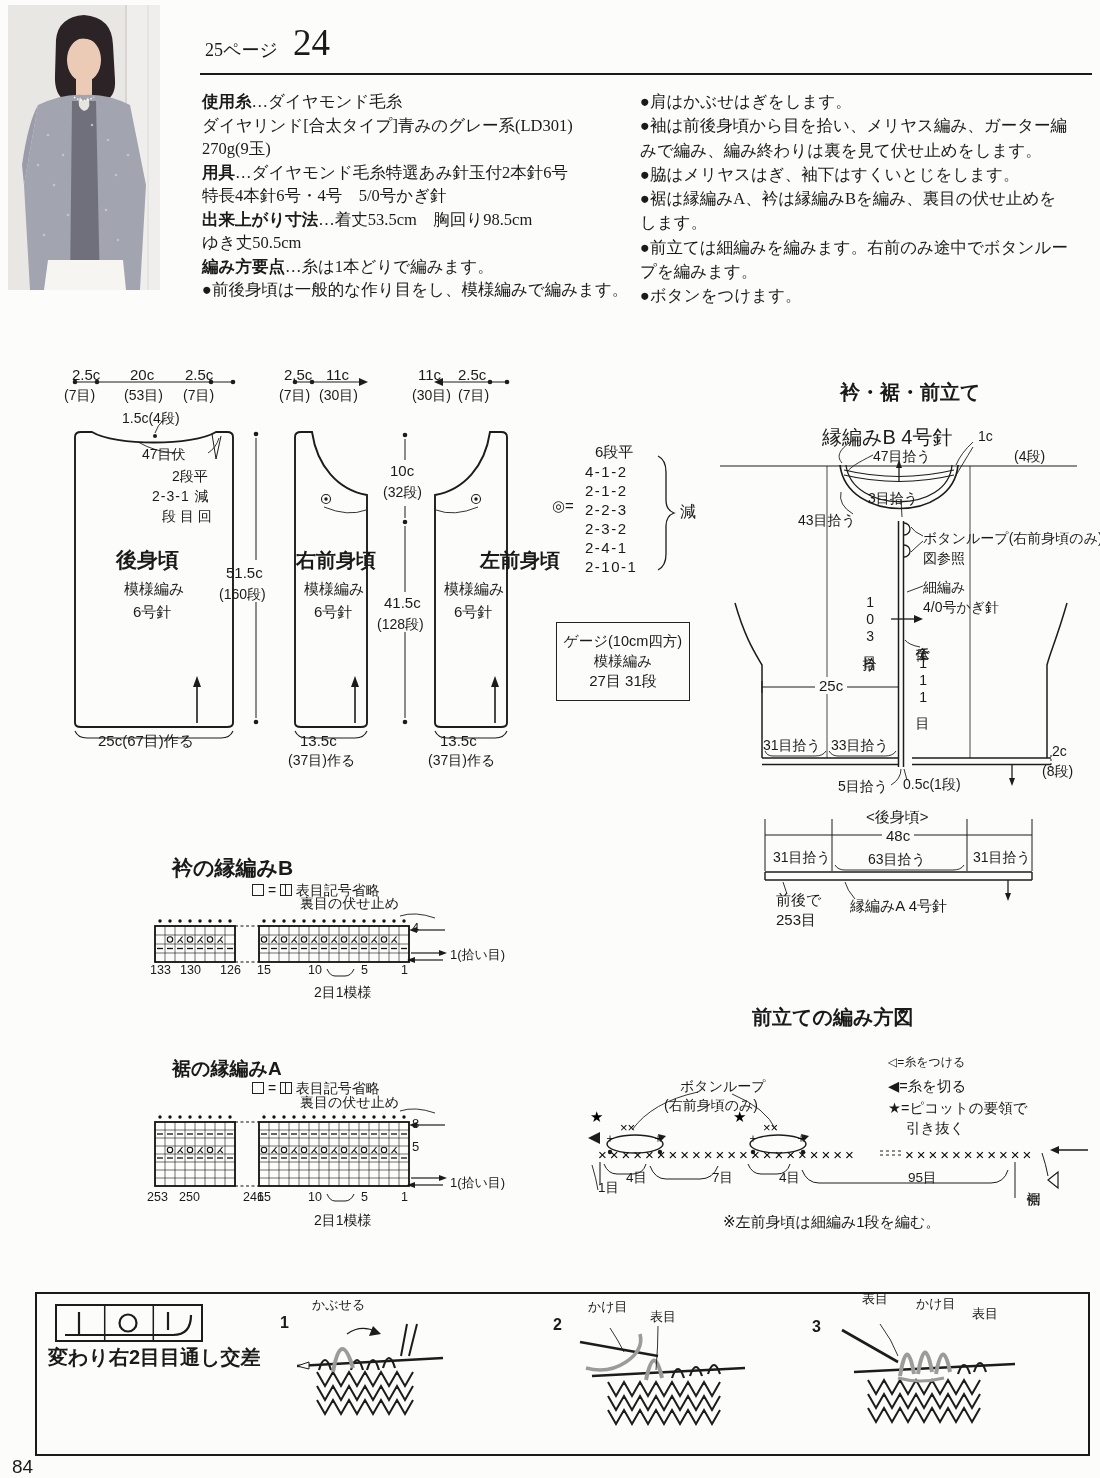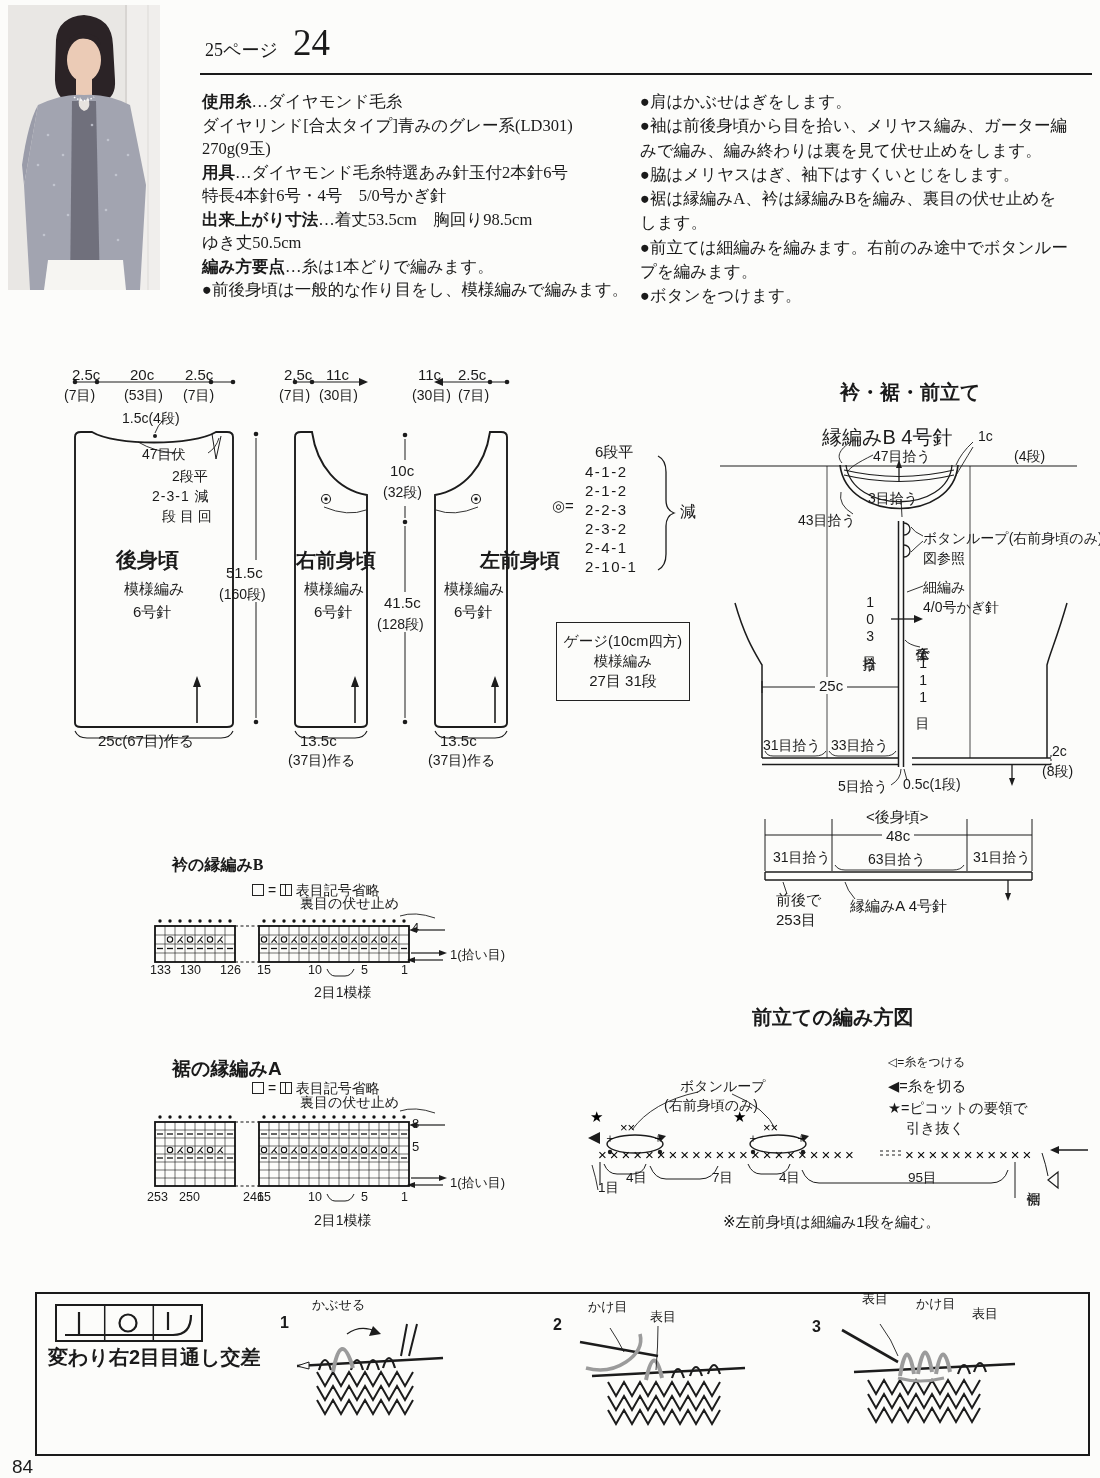--- a/index.html
+++ b/index.html
@@ -261,21 +261,21 @@
   <div class="t" style="left:1042px;top:763px;font-size:14px;">(8段)</div>
   <div class="t" style="left:866px;top:808px;font-size:15px;">&lt;後身頃&gt;</div>
   <div class="t" style="left:882px;top:827px;font-size:15px;background:#fcfcfa;padding:0 4px;">48c</div>
   <div class="t" style="left:773px;top:849px;font-size:14px;">31目拾う</div>
   <div class="t" style="left:868px;top:851px;font-size:14px;">63目拾う</div>
   <div class="t" style="left:973px;top:849px;font-size:14px;">31目拾う</div>
   <div class="t" style="left:776px;top:891px;font-size:15px;">前後で</div>
   <div class="t" style="left:776px;top:911px;font-size:15px;">253目</div>
   <div class="t" style="left:850px;top:897px;font-size:15px;">縁編みA 4号針</div>
 
-  <div class="t b" style="left:172px;top:856px;font-size:16px;font-family:Liberation Serif, serif;">衿の縁編みB</div>
+  <div class="t b" style="left:172px;top:856px;font-size:21px;">衿の縁編みB</div>
   <div class="t" style="left:252px;top:882px;font-size:14px;">
     <span class="sq"></span>
     <span>=</span>
     <span class="sq"><i></i></span>
     <span>表目記号省略</span>
   </div>
   <div class="t" style="left:300px;top:895px;font-size:14px;">裏目の伏せ止め</div>
   <svg id="svgB" style="left:145px;top:915px" width="500" height="75" viewBox="0 0 500 75">
     <path class="ln" stroke-width="0.9" d="M290,3 Q270,-4 255,1"></path>
     <line class="ln" x1="268" y1="15" x2="300" y2="15" stroke-width="1.2"></line>

